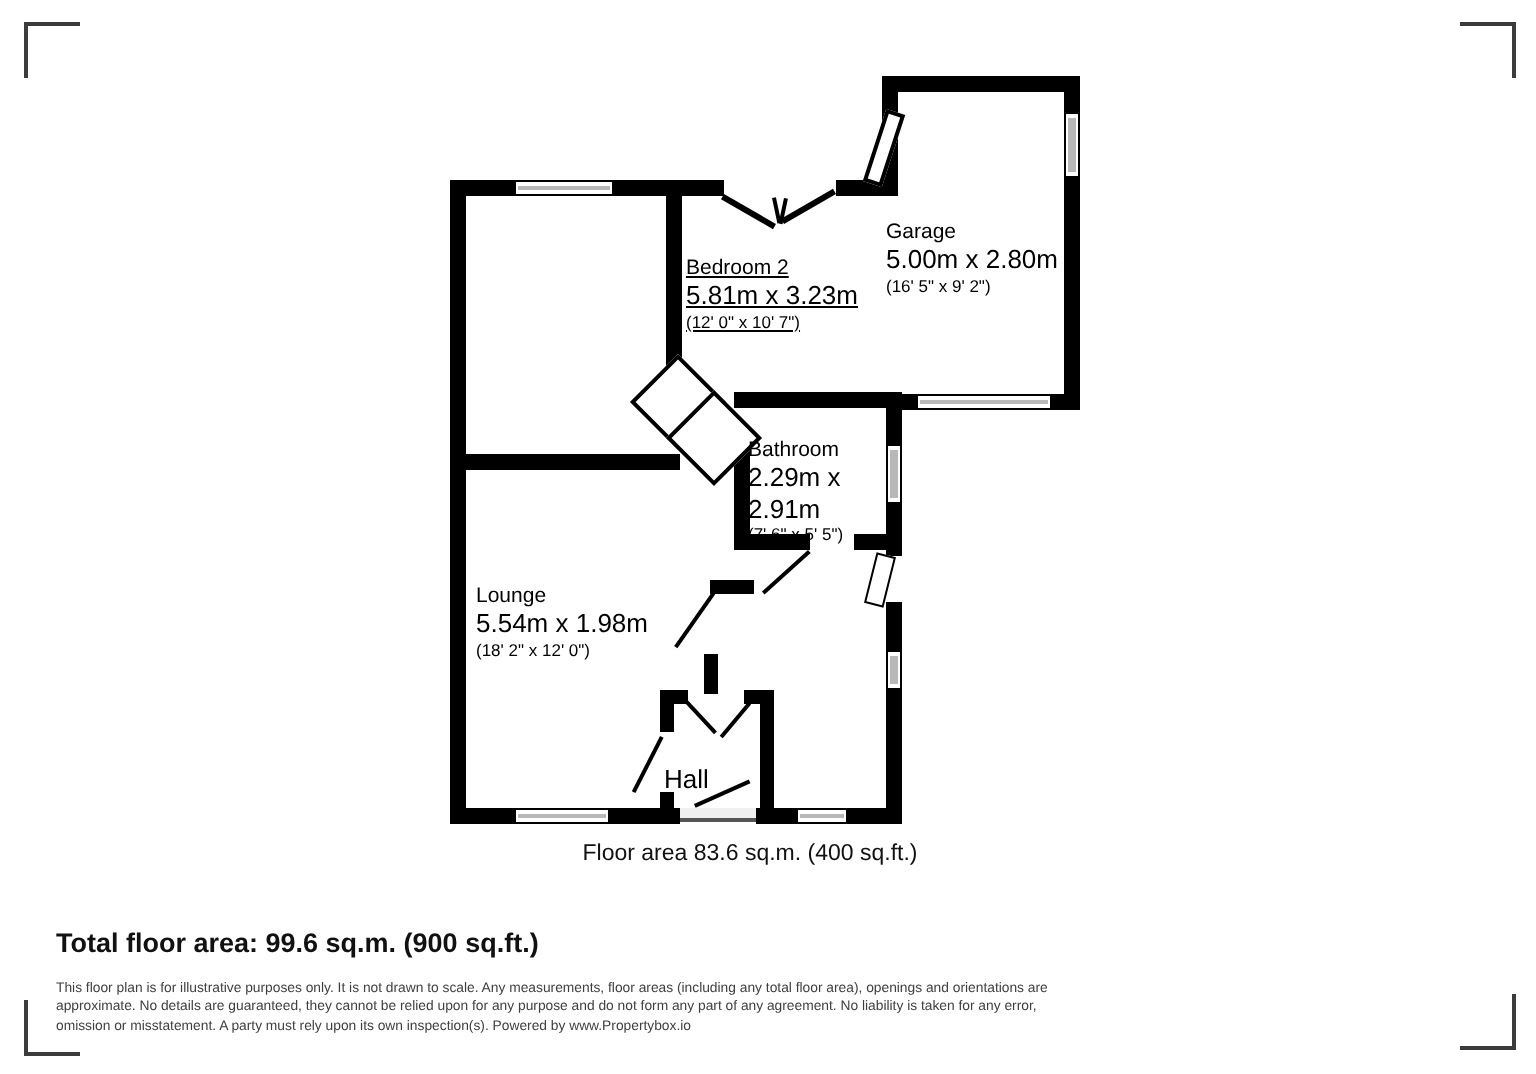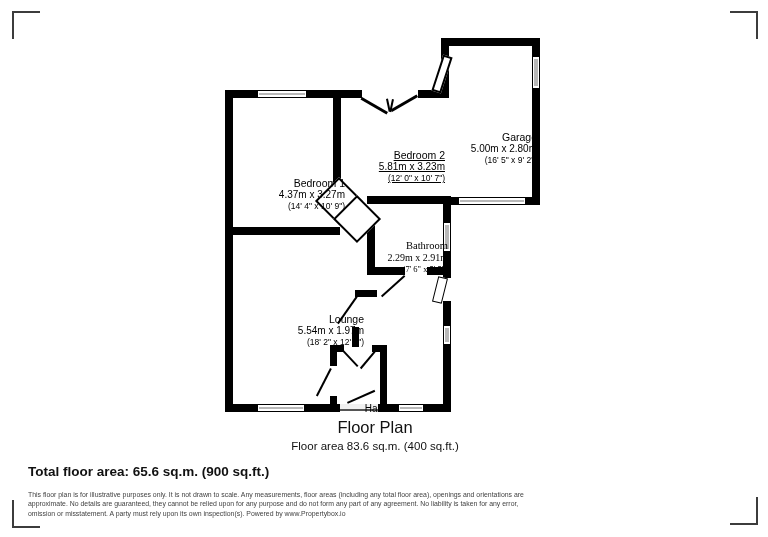--- a/index.html
+++ b/index.html
@@ -6,23 +6,23 @@
   .canvas{position:relative;width:768px;height:537px;background:#ffffff;overflow:hidden;
           font-family:"Liberation Sans", sans-serif;color:#000;}
   .abs{position:absolute;}
   .w{position:absolute;background:#000;}
   .win{position:absolute;background:#fff;border:1px solid #000;box-sizing:border-box;}
   .win::after{content:"";position:absolute;left:1px;right:1px;top:2px;bottom:2px;background:#b8b8b8;}
   .panel{position:absolute;background:#fff;border:2px solid #000;box-sizing:border-box;}
   .dl{position:absolute;background:#000;}
   .diamond{position:absolute;background:#fff;border:2px solid #000;box-sizing:border-box;transform:rotate(45deg);}
   .cm{position:absolute;width:26px;height:26px;border:0 solid #3c3c3c;}
-  .room-label{position:absolute;text-align:right;line-height:1.18;margin-top:21px;}
+  .room-label{position:absolute;text-align:left;line-height:1.18;}
   .room-label .rn{font-size:10.5px;}
-  .room-label .rm{font-size:10px;}
+  .room-label .rm{font-size:13px;}
   .room-label .rf{font-size:8.5px;}
   .title-block{position:absolute;left:150px;top:418px;width:450px;text-align:center;}
   .title-block .t{font-size:16.5px;color:#111;}
   .title-block .s{font-size:11.5px;margin-top:3px;color:#111;}
   .total-area{position:absolute;left:28px;top:464px;font-size:13.5px;font-weight:600;color:#111;}
   .disclaimer{position:absolute;left:28px;top:490px;width:560px;font-size:6.9px;line-height:9.3px;color:#3f3f3f;}
 </style>
 </head>
 <body>
 
@@ -85,55 +85,49 @@
     <div class="panel" style="left:437px;top:55px;width:10px;height:38px;transform:rotate(18deg);"></div>
     <div class="panel" style="left:435px;top:277px;width:10px;height:26px;transform:rotate(14deg);border-width:1.5px;"></div>
 
     <div class="dl" style="left:404px;top:275px;width:2px;height:31px;transform-origin:left top;transform:rotate(48deg);"></div>
     <div class="dl" style="left:356px;top:296px;width:2px;height:33px;transform-origin:left top;transform:rotate(35deg);"></div>
     <div class="dl" style="left:342px;top:351px;width:2px;height:22px;transform-origin:left top;transform:rotate(-43deg);"></div>
     <div class="dl" style="left:374px;top:351px;width:2px;height:22px;transform-origin:left top;transform:rotate(40deg);"></div>
     <div class="dl" style="left:330px;top:368px;width:2px;height:31px;transform-origin:left top;transform:rotate(27deg);"></div>
     <div class="dl" style="left:347px;top:402px;width:30px;height:2px;transform-origin:left top;transform:rotate(-24deg);"></div>
 
-    <div class="room-label" style="left:225px;top:156px;width:120px;">
-      <div class="rn">Bedroom 1</div>
-      <div class="rm">4.37m x 3.27m</div>
-      <div class="rf">(14' 4" x 10' 9")</div>
-    </div>
     <div class="room-label" style="left:343px;top:128px;width:102px;text-decoration:underline;">
       <div class="rn">Bedroom 2</div>
       <div class="rm">5.81m x 3.23m</div>
       <div class="rf">(12' 0" x 10' 7")</div>
     </div>
     <div class="room-label" style="left:443px;top:110px;width:94px;">
       <div class="rn">Garage</div>
       <div class="rm">5.00m x 2.80m</div>
       <div class="rf">(16' 5" x 9' 2")</div>
     </div>
-    <div class="room-label" style="left:374px;top:219px;width:74px;font-family:Liberation Serif, serif;">
+    <div class="room-label" style="left:374px;top:219px;width:74px;">
       <div class="rn">Bathroom</div>
       <div class="rm">2.29m x 2.91m</div>
       <div class="rf">(7' 6" x 5' 5")</div>
     </div>
     <div class="room-label" style="left:238px;top:292px;width:126px;">
       <div class="rn">Lounge</div>
-      <div class="rm">5.54m x 1.97m</div>
+      <div class="rm">5.54m x 1.98m</div>
       <div class="rf">(18' 2" x 12' 0")</div>
     </div>
     <div class="room-label" style="left:332px;top:382px;width:50px;">
       <div class="rm">Hall</div>
     </div>
   </div>
 
   <div class="title-block">
-    <div class="t">Floor Plan</div>
     <div class="s">Floor area 83.6 sq.m. (400 sq.ft.)</div>
   </div>
 
-  <div class="total-area">Total floor area: 65.6 sq.m. (900 sq.ft.)</div>
+  <div class="total-area">Total floor area: 99.6 sq.m. (900 sq.ft.)</div>
   <div class="disclaimer">
     <div>This floor plan is for illustrative purposes only. It is not drawn to scale. Any measurements, floor areas (including any total floor area), openings and orientations are</div>
     <div>approximate. No details are guaranteed, they cannot be relied upon for any purpose and do not form any part of any agreement. No liability is taken for any error,</div>
     <div>omission or misstatement. A party must rely upon its own inspection(s). Powered by www.Propertybox.io</div>
   </div>
 
 </div>
 
 </body></html>

